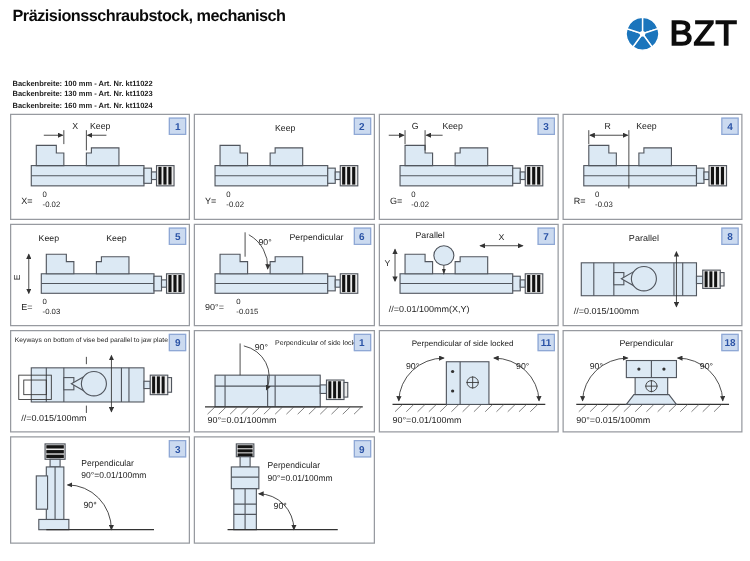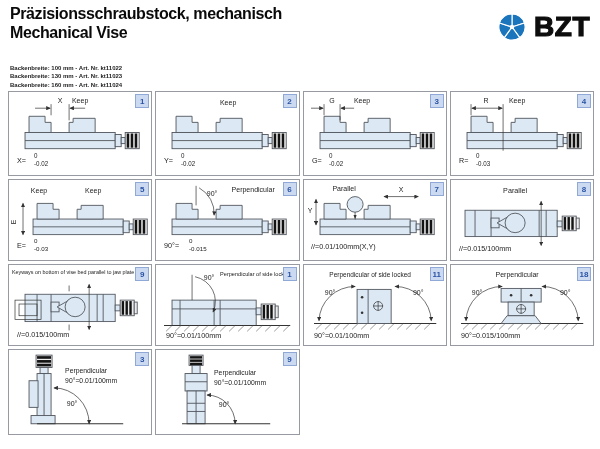--- a/index.html
+++ b/index.html
@@ -1,23 +1,23 @@
 <!DOCTYPE html>
 <html><head>
 <meta charset="utf-8">
 <style>
   html,body{margin:0;padding:0;background:#fff;}
   body{width:600px;height:449px;position:relative;overflow:hidden;
        font-family:"Liberation Sans",sans-serif;color:#111;}
-  .title{position:absolute;left:10px;top:5px;font-size:16px;font-weight:700;
+  .title{position:absolute;left:10px;top:5px;font-size:13px;font-weight:700;
          letter-spacing:-0.4px;line-height:1.18;color:#0a0a0a;}
   .variants{position:absolute;left:10px;top:64px;font-size:6px;font-weight:700;
             line-height:1.4;color:#222;}
   .logo{position:absolute;right:10px;top:11px;display:flex;align-items:center;gap:7px;}
-  .logo-text{font-size:28px;font-weight:700;color:#0d0d0d;letter-spacing:0.5px;
+  .logo-text{font-size:28px;font-weight:400;color:#0d0d0d;letter-spacing:0.5px;
              -webkit-text-stroke:1.2px #0d0d0d;}
   .grid{position:absolute;left:8px;top:91px;width:586px;display:grid;
         grid-template-columns:repeat(4,1fr);grid-template-rows:85px 82px 82px 86px;gap:3px;}
   .panel{position:relative;border:1px solid #979aa0;background:#fff;}
   .badge{position:absolute;top:2px;right:2px;width:12px;height:12px;z-index:2;
          background:#cbdaf0;border:1px solid #8fa8d5;color:#2b53a6;
          font-size:8px;font-weight:700;display:flex;align-items:center;justify-content:center;}
   .panel svg.draw{position:absolute;left:0;top:0;width:100%;height:100%;}
   svg text{font-family:"Liberation Sans",sans-serif;fill:#222;}
   .vise{fill:#dce9f4;stroke:#51565e;stroke-width:0.9;}
@@ -46,21 +46,20 @@
       <rect class="kbase" x="116" y="40" width="14" height="16"></rect>
       <rect class="stripe" x="117.5" y="41" width="2.5" height="14"></rect>
       <rect class="stripe" x="121.5" y="41" width="2.5" height="14"></rect>
       <rect class="stripe" x="125.5" y="41" width="2.5" height="14"></rect>
     </g>
   </defs>
 </svg>
 
 <div class="title">
   <div>Präzisionsschraubstock, mechanisch</div>
-  <div>Mechanical Vise</div>
 </div>
 
 <div class="variants">
   <div>Backenbreite: 100 mm - Art. Nr. kt11022</div>
   <div>Backenbreite: 130 mm - Art. Nr. kt11023</div>
   <div>Backenbreite: 160 mm - Art. Nr. kt11024</div>
 </div>
 
 <div class="logo">
   <svg width="30" height="30" viewBox="0 0 32 32">

